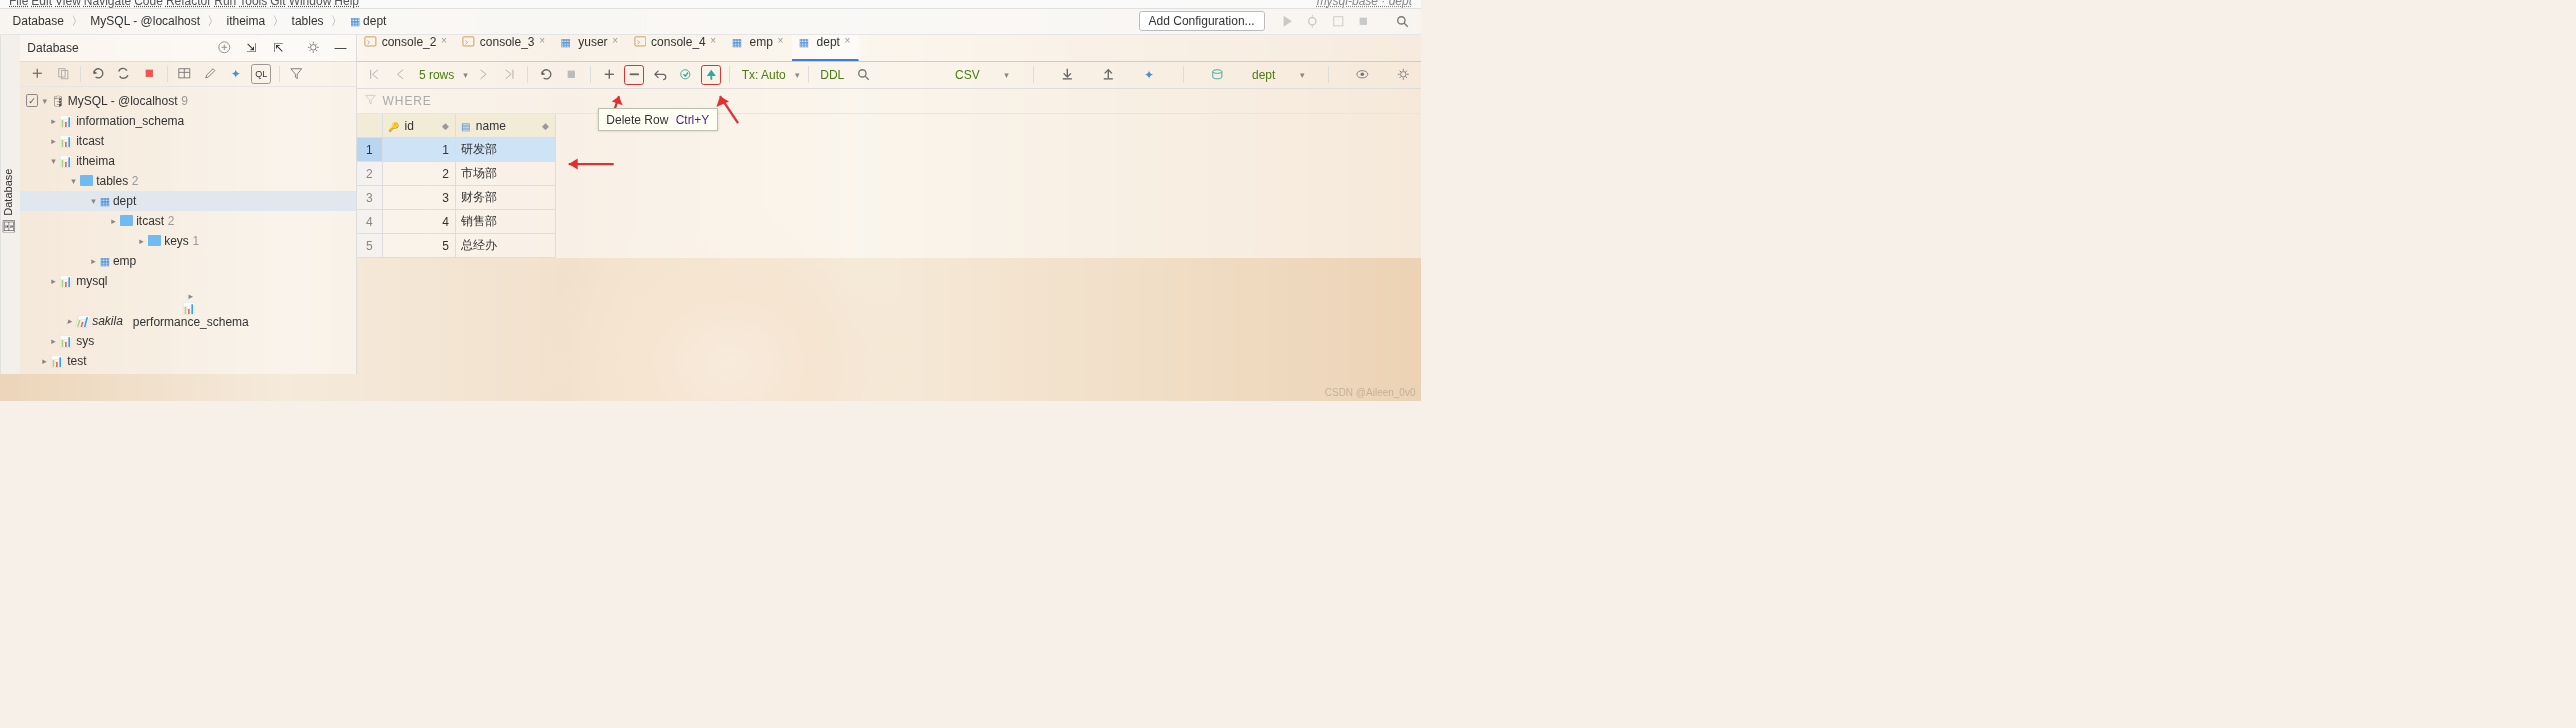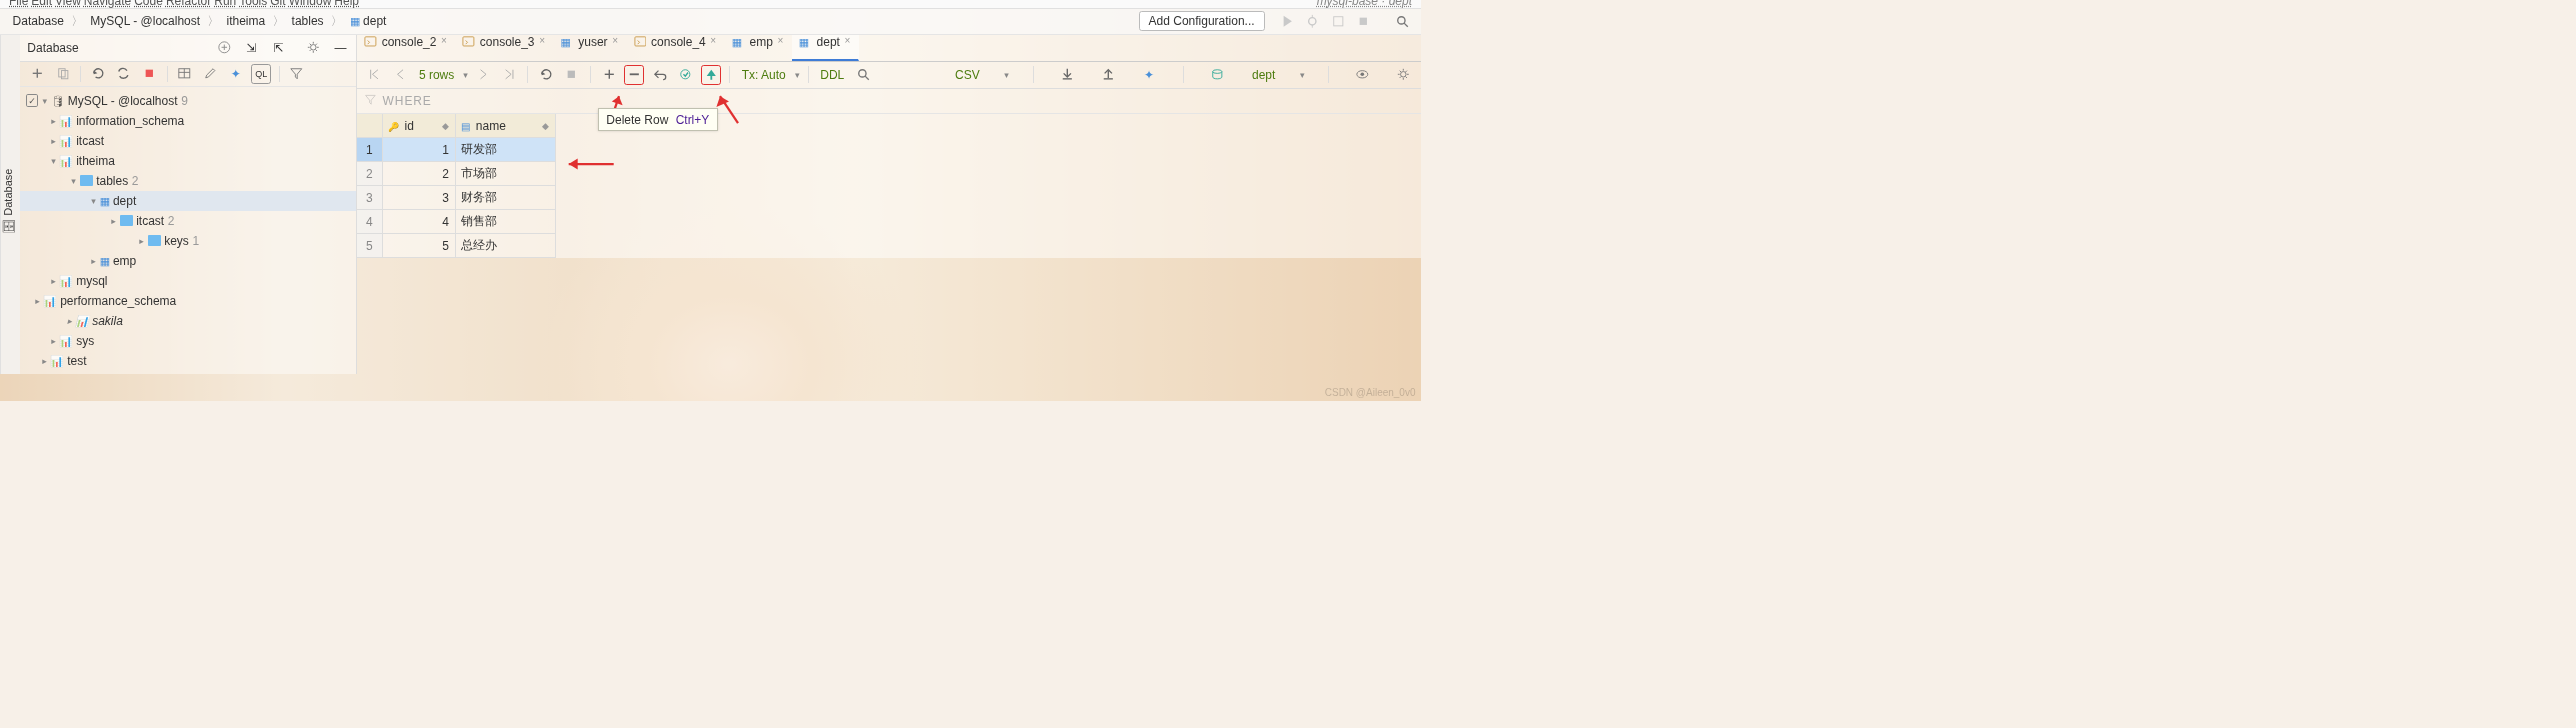--- a/index.html
+++ b/index.html
@@ -273,21 +273,21 @@
       <div class="tree-row" style="padding-left:67px;">
           <span class="arrow right"></span>
           <span class="icon-table"></span>
           <span>emp</span>
         </div>
       <div class="tree-row" style="padding-left:27px;">
           <span class="arrow right"></span>
           <span class="icon-schema"></span>
           <span>mysql</span>
         </div>
-      <div class="tree-row" style="padding-left:11px;">
+      <div class="tree-row" style="padding-left:11px;flex-direction:column;">
           <span class="arrow right"></span>
           <span class="icon-schema"></span>
           <span>performance_schema</span>
         </div>
       <div class="tree-row" style="padding-left:43px;font-style:italic;">
           <span class="arrow right"></span>
           <span class="icon-schema"></span>
           <span>sakila</span>
         </div>
       <div class="tree-row" style="padding-left:27px;">

